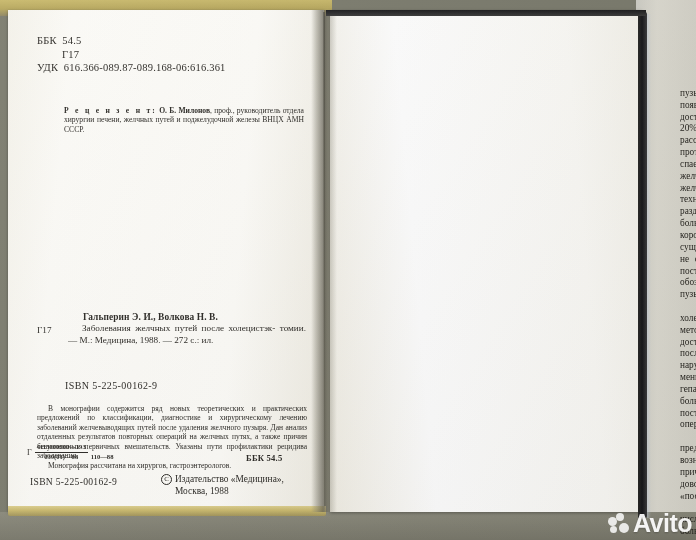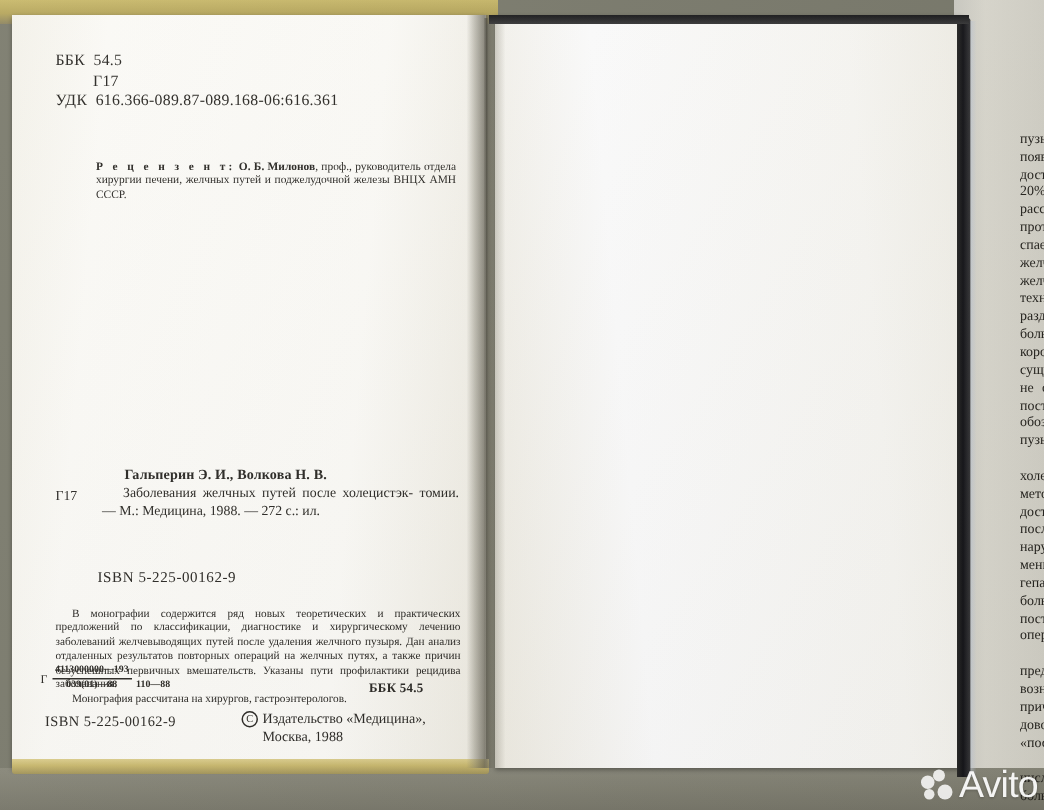--- a/index.html
+++ b/index.html
@@ -281,21 +281,21 @@
     background: #ffffff;
     opacity: 0.9;
   }
   .wm-logo i:nth-child(1){ left:0;   top:4px;  width:9px;  height:9px; }
   .wm-logo i:nth-child(2){ left:8px; top:0;    width:8px;  height:8px; }
   .wm-logo i:nth-child(3){ left:2px; top:13px; width:7px;  height:7px; }
   .wm-logo i:nth-child(4){ left:11px;top:10px; width:10px; height:10px; }
   .wm-text {
     font-family: "Liberation Sans", sans-serif;
     font-size: 25px;
-    font-weight: 400;
+    font-weight: 700;
     color: #ffffff;
     letter-spacing: -0.5px;
     text-shadow: 0 1px 2px rgba(0,0,0,0.25);
   }
 </style>
 </head>
 <body>
 
 <div id="scene">
 

